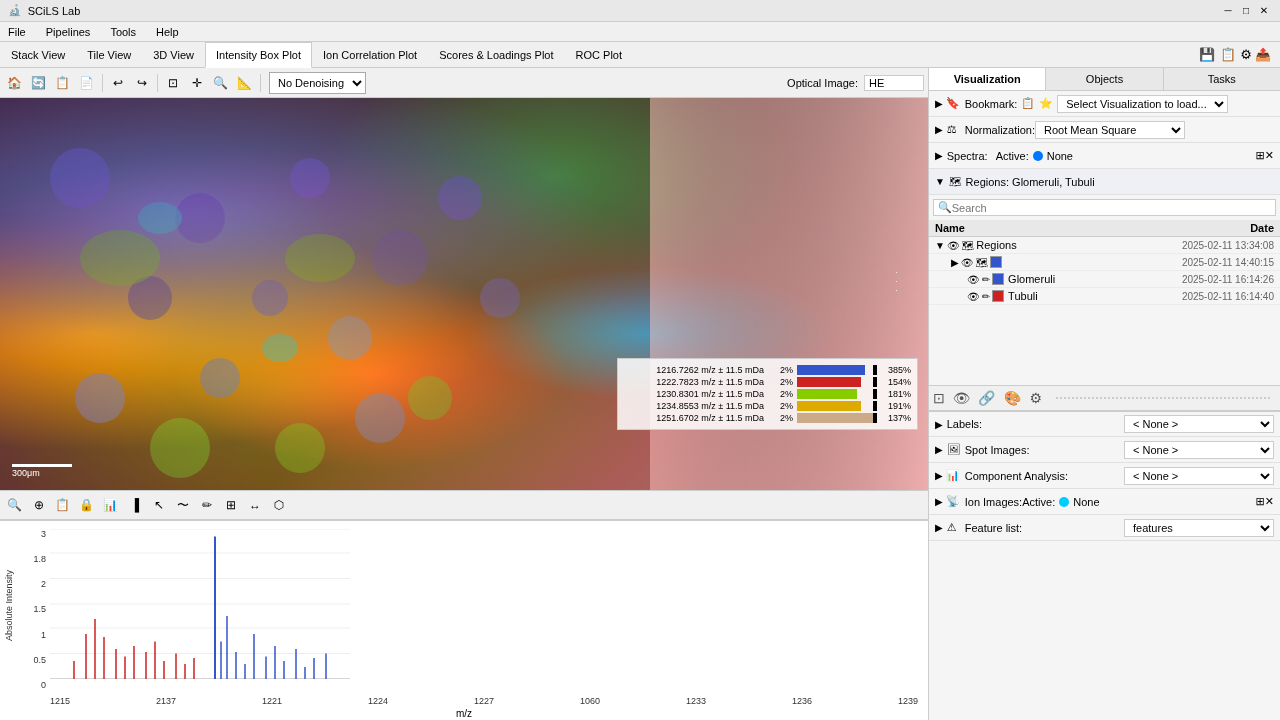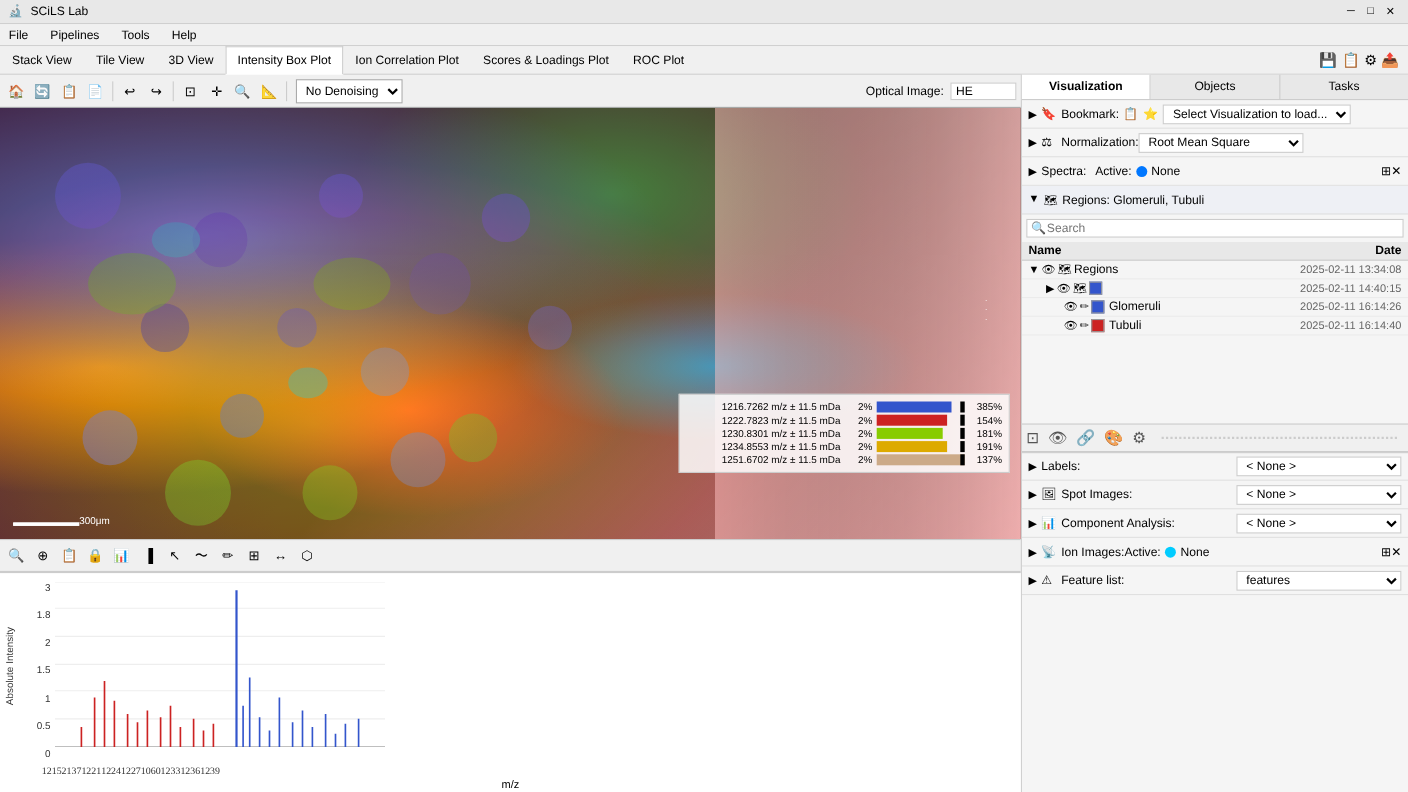--- a/index.html
+++ b/index.html
@@ -85,21 +85,21 @@
     .legend-row { display: flex; align-items: center; margin: 2px 0; gap: 4px; }
     .legend-label { width: 140px; text-align: right; font-size: 9px; }
     .legend-bar-container { width: 80px; height: 10px; position: relative; }
     .legend-bar { height: 10px; }
     .legend-pct-left { width: 25px; text-align: right; font-size: 9px; }
     .legend-pct-right { width: 30px; text-align: right; font-size: 9px; }
 
     
     .scale-bar {
       position: absolute; bottom: 12px; left: 12px;
-      display: flex; flex-direction: row; align-items: flex-end;
+      display: flex; flex-direction: column; align-items: flex-start;
     }
     .scale-line { width: 60px; height: 3px; background: white; border: 1px solid white; }
     .scale-text { color: white; font-size: 9px; margin-top: 1px; }
 
     
     .bottom-toolbar {
       display: flex; align-items: center; height: 30px; background: #f0f0f0;
       border-top: 1px solid #ccc; border-bottom: 1px solid #ccc; padding: 0 4px; gap: 2px;
     }
 
@@ -410,21 +410,21 @@
         <line x1="88%" y1="100%" x2="88%" y2="86%" stroke="#3355cc" stroke-width="1.5"></line>
         <line x1="92%" y1="100%" x2="92%" y2="83%" stroke="#3355cc" stroke-width="1.5"></line>
 
         <polygon points="12%,100% calc(12% - 4px),110% calc(12% + 4px),110%" fill="#cc2222" opacity="0.8"></polygon>
         <polygon points="35%,100% calc(35% - 4px),110% calc(35% + 4px),110%" fill="#cc2222" opacity="0.8"></polygon>
         <polygon points="55%,100% calc(55% - 4px),110% calc(55% + 4px),110%" fill="#3355cc" opacity="0.8"></polygon>
         <polygon points="68%,100% calc(68% - 4px),110% calc(68% + 4px),110%" fill="#3355cc" opacity="0.8"></polygon>
         <polygon points="82%,100% calc(82% - 4px),110% calc(82% + 4px),110%" fill="#3355cc" opacity="0.8"></polygon>
       </svg>
 
-      <div style="position:absolute;left:38px;right:10px;bottom:14px;display:flex;font-family:Liberation Serif, serif;">
+      <div style="position:absolute;left:50px;right:10px;bottom:14px;display:flex;justify-content:space-between;">
         <span class="axis-label">1215</span>
         <span class="axis-label">2137</span>
         <span class="axis-label">1221</span>
         <span class="axis-label">1224</span>
         <span class="axis-label">1227</span>
         <span class="axis-label">1060</span>
         <span class="axis-label">1233</span>
         <span class="axis-label">1236</span>
         <span class="axis-label">1239</span>
       </div>

